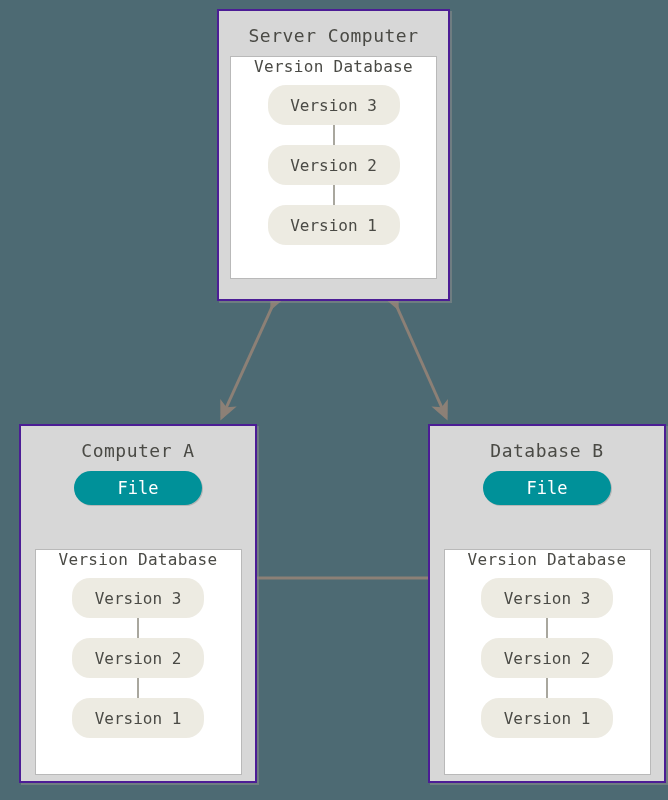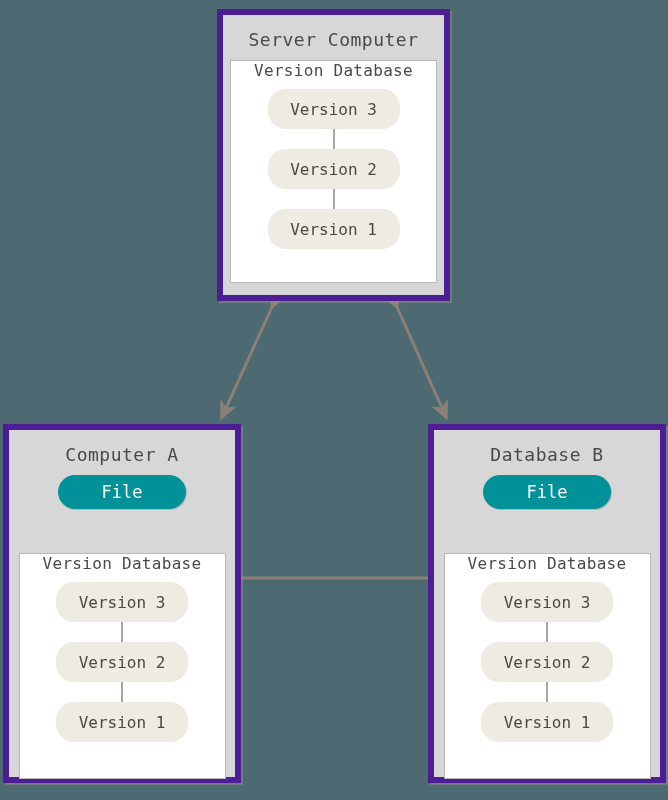--- a/index.html
+++ b/index.html
@@ -27,21 +27,21 @@
     top: 0;
     width: 668px;
     height: 800px;
     pointer-events: none;
   }
 
   
   .machine {
     position: absolute;
     background: #d7d7d7;
-    border: 6px solid #4c1d95;
+    border: 2px solid #4c1d95;
     box-shadow: 2px 2px 0 rgba(140,140,140,0.55);
     box-sizing: border-box;
   }
   .machine-title {
     text-align: center;
     color: #4a4a45;
     font-size: 18px;
     letter-spacing: 0.5px;
     margin-top: 14px;
     margin-bottom: 10px;
@@ -115,21 +115,21 @@
     font-size: 16px;
   }
   #server-computer .connector { height: 20px; }
 
   
   .client {
     top: 424px;
     width: 238px;
     height: 359px;
   }
-  #computer-a { left: 3px; }
+  #computer-a { left: 19px; }
   #computer-b { left: 428px; }
 
   .client .file-badge {
     width: 128px;
     height: 34px;
     font-size: 17px;
     margin-top: 2px;
   }
   .client .vdb {
     width: 207px;

